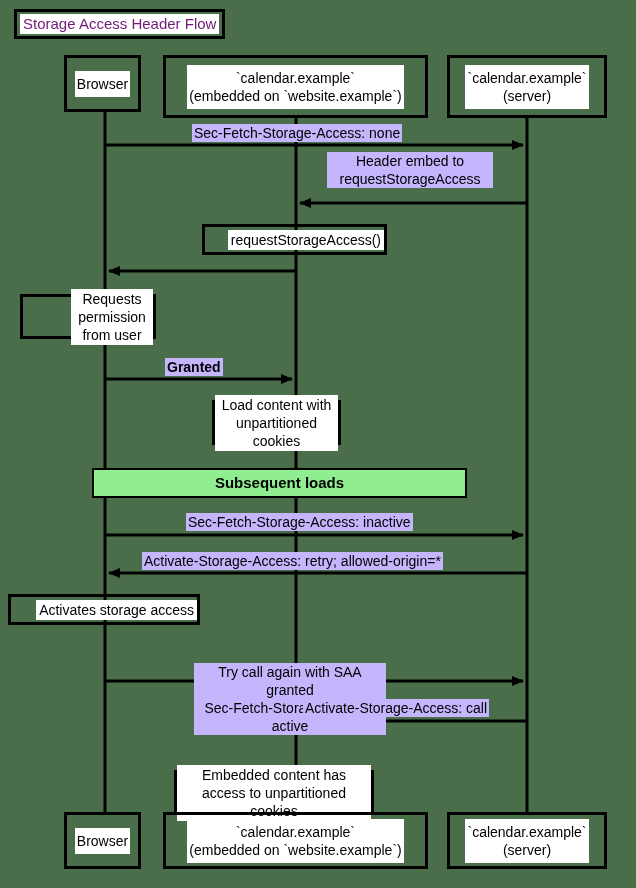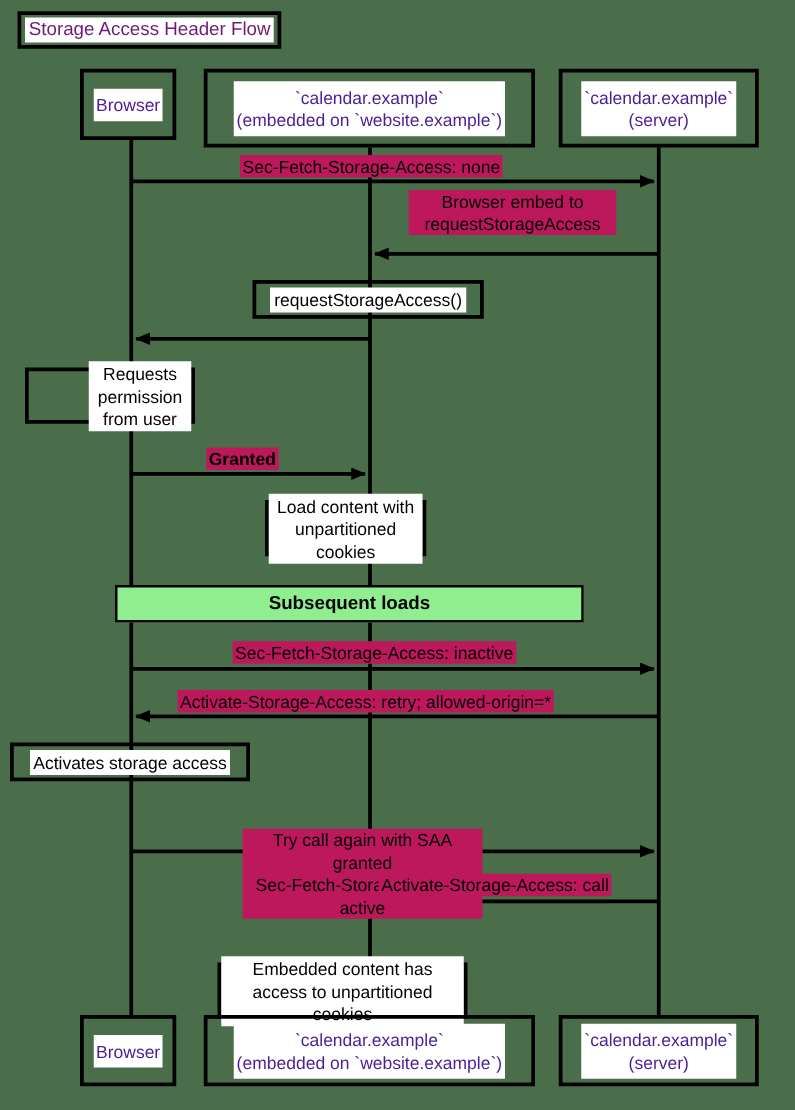--- a/index.html
+++ b/index.html
@@ -48,50 +48,50 @@
   .actor-box {
     border: 3px solid #000;
     background: transparent;
     display: flex;
     align-items: center;
     justify-content: center;
     box-sizing: border-box;
   }
   .actor-label {
     background: #fff;
-    color: #4c1d95;
+    color: #000000;
     font-size: 14px;
     line-height: 18px;
     text-align: center;
     padding: 4px 2px;
     white-space: pre-line;
   }
 
   
   .note-box {
     border: 3px solid #000;
     background: transparent;
     display: flex;
     align-items: center;
-    justify-content: center;
+    justify-content: flex-end;
     box-sizing: border-box;
   }
   .note-text {
     background: #fff;
     color: #000;
     font-size: 14px;
     line-height: 18px;
     text-align: center;
     padding: 1px 3px;
     white-space: pre-line;
   }
 
   
   .msg-label {
-    background: #be185d;
+    background: #c4b5fd;
     color: #000;
     font-size: 14px;
     line-height: 18px;
     text-align: center;
     padding: 0 2px;
     white-space: pre-line;
     box-sizing: border-box;
   }
 
   
@@ -155,21 +155,21 @@
 (embedded on `website.example`)</div>
   </div>
 
   <div class="abs actor-box" style="left:447px; top:55px; width:160px; height:63px;">
     <div class="actor-label">`calendar.example`
 (server)</div>
   </div>
 
   <div class="abs msg-label" style="left:192px; top:124px;">Sec-Fetch-Storage-Access: none</div>
 
-  <div class="abs msg-label" style="left:327px; top:152px; width:166px;">Browser embed to
+  <div class="abs msg-label" style="left:327px; top:152px; width:166px;">Header embed to
 requestStorageAccess</div>
 
   <div class="abs msg-label" style="left:165px; top:358px;font-weight:bold;">Granted</div>
 
   <div class="abs msg-label" style="left:186px; top:513px;">Sec-Fetch-Storage-Access: inactive</div>
 
   <div class="abs msg-label" style="left:142px; top:552px;">Activate-Storage-Access: retry; allowed-origin=*</div>
 
   <div class="abs msg-label" style="left:194px; top:632px; width:192px;margin-top:31px;">Try call again with SAA granted
 Sec-Fetch-Storage-Access: active</div>

